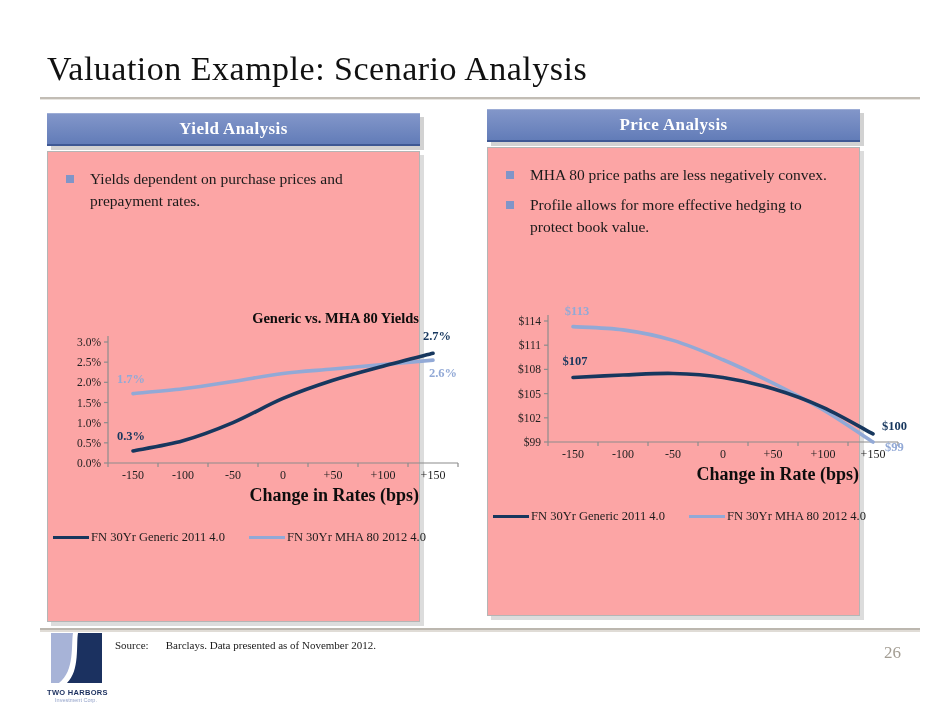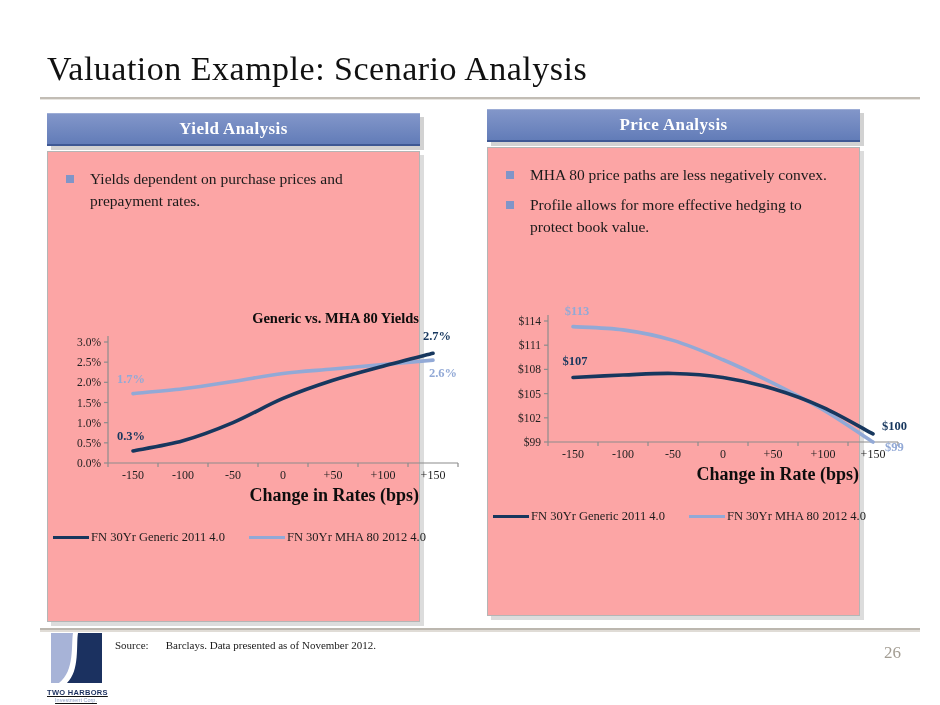--- a/index.html
+++ b/index.html
@@ -34,21 +34,21 @@
   .panel-right .chart-block{top:162px;}
   .chart-title{font-size:14.5px;font-weight:700;color:#0d0d0d;margin-bottom:4px;}
   svg.chart{display:block;margin:0 auto;overflow:visible;}
   .chart-xlabel{font-size:18px;font-weight:700;color:#0d0d0d;margin-top:2px;}
   .legend{display:flex;justify-content:center;align-items:center;gap:24px;margin-top:24px;}
   .legend-item{display:flex;align-items:center;font-size:12.5px;color:#1c1c1c;white-space:nowrap;}
   .legend-swatch{display:inline-block;width:36px;height:3px;margin-right:2px;}
 
   .footer-sep{position:absolute;left:40px;top:628px;width:880px;height:2px;
               background:#bcb7af;box-shadow:0 2px 0 #e0dcd6;}
-  .logo-block{position:absolute;left:47px;top:633px;width:58px;text-align:center;text-decoration:underline;}
+  .logo-block{position:absolute;left:47px;top:633px;width:58px;text-align:center;}
   .logo-name{font-family:"Liberation Sans",sans-serif;font-size:7.5px;font-weight:700;
              letter-spacing:.3px;color:#1b2f5e;margin-top:1px;white-space:nowrap;}
   .logo-sub{font-family:"Liberation Sans",sans-serif;font-size:5.5px;color:#93a2c9;}
   .source-line{position:absolute;left:115px;top:639px;font-size:11px;color:#1a1a1a;}
   .source-label{display:inline-block;width:48px;}
   .page-number{position:absolute;left:884px;top:643px;font-size:17px;color:#a39d93;}
 </style>
 </head>
 <body>
 

